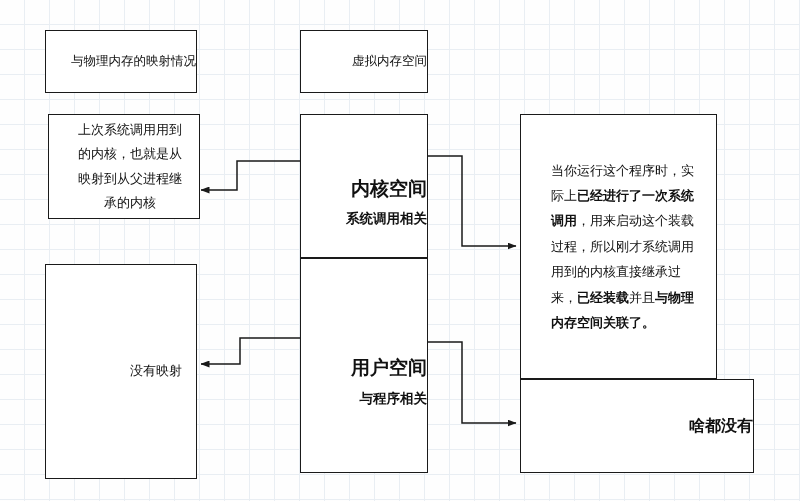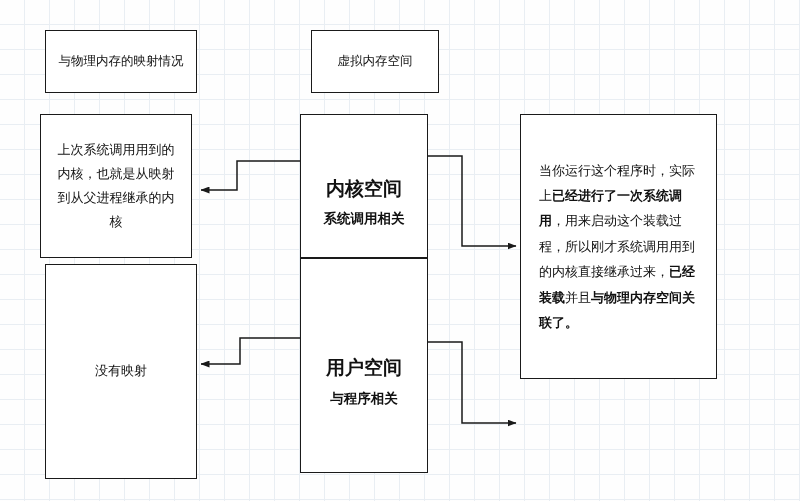--- a/index.html
+++ b/index.html
@@ -24,24 +24,25 @@
     background-size: 25px 25px;
     background-position: -1px -1px;
   }
   .box {
     position: absolute;
     box-sizing: border-box;
     border: 1.5px solid #1a1a1a;
     background-color: #ffffff;
     display: flex;
     flex-direction: column;
-    align-items: center;
+    align-items: flex-end;
     justify-content: center;
     text-align: center;
     color: #111111;
+    padding-left: 12px;
   }
   .header-box {
     font-size: 12.5px;
     line-height: 1.5;
   }
   .cell-text {
     font-size: 13px;
     line-height: 1.85;
     padding: 0 14px;
   }
@@ -82,26 +83,26 @@
 </style>
 </head>
 <body>
 
 <div id="canvas">
 
   <div class="box header-box" style="left:45px; top:30px; width:152px; height:63px;">
     <div>与物理内存的映射情况</div>
   </div>
 
-  <div class="box header-box" style="left:300px; top:30px; width:128px; height:63px;margin-left:11px;">
+  <div class="box header-box" style="left:300px; top:30px; width:128px; height:63px;">
     <div>虚拟内存空间</div>
   </div>
 
 
-  <div class="box" style="left:40px; top:114px; width:152px; height:144px;">
+  <div class="box" style="left:48px; top:114px; width:152px; height:105px;">
     <div class="cell-text">上次系统调用用到的内核，也就是从映射到从父进程继承的内核</div>
   </div>
 
   <div class="box" style="left:45px; top:264px; width:152px; height:215px;">
     <div class="cell-text">没有映射</div>
   </div>
 
   <div class="box" style="left:300px; top:114px; width:128px; height:144px;">
     <div class="title-lg">内核空间</div>
     <div class="sub-sm">系统调用相关</div>
@@ -109,20 +110,23 @@
 
   <div class="box" style="left:300px; top:258px; width:128px; height:215px;">
     <div class="title-lg">用户空间</div>
     <div class="sub-sm">与程序相关</div>
   </div>
 
   <div class="box" style="left:520px; top:114px; width:197px; height:265px;">
     <div class="para"><span>当你运行这个程序时，实际上</span><b>已经进行了一次系统调用</b><span>，用来启动这个装载过程，所以刚才系统调用用到的内核直接继承过来，</span><b>已经装载</b><span>并且</span><b>与物理内存空间关联了。</b></div>
   </div>
 
+  <div class="box" style="left:520px; top:379px; width:234px; height:94px;">
+    <div class="nothing">啥都没有</div>
+  </div>
 
   <svg class="arrows" viewBox="0 0 800 501">
     <defs>
       <marker id="arrowhead" markerWidth="9" markerHeight="7" refX="8.5" refY="3.5" orient="auto" markerUnits="userSpaceOnUse">
         <path d="M0,0 L9,3.5 L0,7 Z" fill="#1a1a1a"></path>
       </marker>
     </defs>
 
     <g>
       <path d="M300,161 L237,161 L237,190 L201,190" fill="none" stroke="#1a1a1a" stroke-width="1.5" marker-end="url(#arrowhead)"></path>

